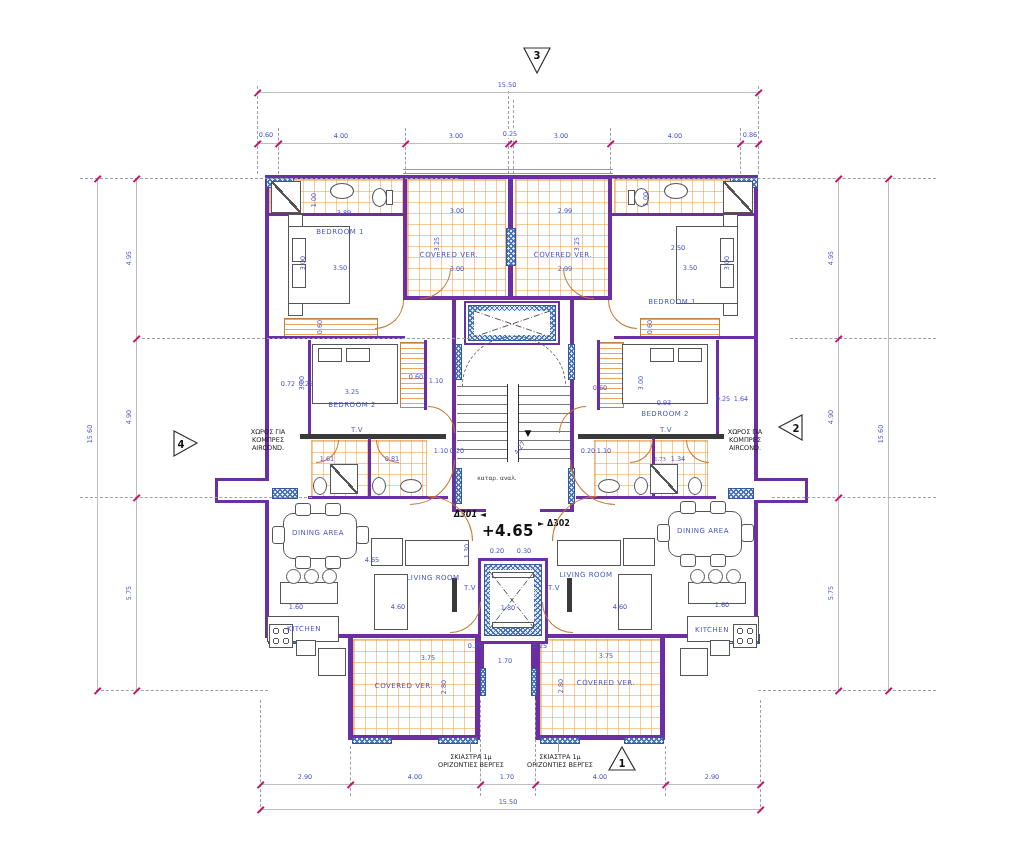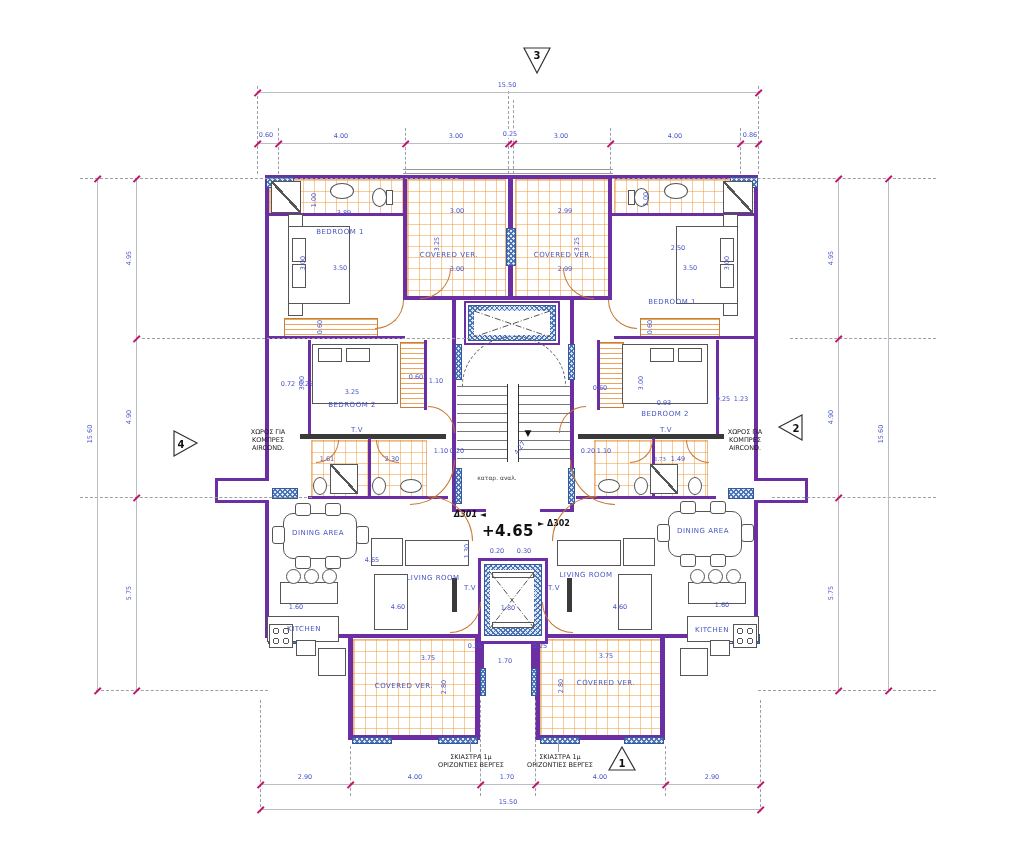--- a/index.html
+++ b/index.html
@@ -358,25 +358,25 @@
     <div class="lb dim" style="left: 288px; top: 384px;">0.72</div>
     <div class="lb dim" style="left: 306px; top: 384px;">0.25</div>
     <div class="lb dim" style="left: 302px; top: 383px; transform: translate(-50%, -50%) rotate(-90deg);">3.00</div>
     <div class="lb dim" style="left: 352px; top: 392px;">3.25</div>
     <div class="lb dim" style="left: 416px; top: 377px;">0.60</div>
     <div class="lb dim" style="left: 436px; top: 381px;">1.10</div>
     <div class="lb dim" style="left: 600px; top: 388px;">0.60</div>
     <div class="lb dim" style="left: 664px; top: 403px;">0.93</div>
     <div class="lb dim" style="left: 641px; top: 383px; transform: translate(-50%, -50%) rotate(-90deg);">3.00</div>
     <div class="lb dim" style="left: 723px; top: 399px;">0.25</div>
-    <div class="lb dim" style="left: 741px; top: 399px;">1.23</div>
+    <div class="lb dim" style="left: 741px; top: 399px;">1.64</div>
     <div class="lb dim" style="left: 327px; top: 459px;">1.61</div>
-    <div class="lb dim" style="left: 392px; top: 459px;">2.30</div>
+    <div class="lb dim" style="left: 392px; top: 459px;">0.81</div>
     <div class="lb dim" style="left: 660px; top: 459px; font-family: Liberation Serif, serif;">1.73</div>
-    <div class="lb dim" style="left: 678px; top: 459px;">1.49</div>
+    <div class="lb dim" style="left: 678px; top: 459px;">1.34</div>
     <div class="lb dim" style="left: 441px; top: 451px;">1.10</div>
     <div class="lb dim" style="left: 457px; top: 451px;">0.20</div>
     <div class="lb dim" style="left: 604px; top: 451px;">1.10</div>
     <div class="lb dim" style="left: 588px; top: 451px;">0.20</div>
     <div class="lb dim" style="left: 520px; top: 448px; transform: translate(-50%, -50%) rotate(-55deg);">4.27</div>
     <div class="lb dim" style="left: 497px; top: 551px;">0.20</div>
     <div class="lb dim" style="left: 524px; top: 551px;">0.30</div>
     <div class="lb dim" style="left: 467px; top: 551px; transform: translate(-50%, -50%) rotate(-90deg);">1.30</div>
     <div class="lb dim" style="left: 372px; top: 560px;">4.65</div>
     <div class="lb dim" style="left: 398px; top: 607px;">4.60</div>

